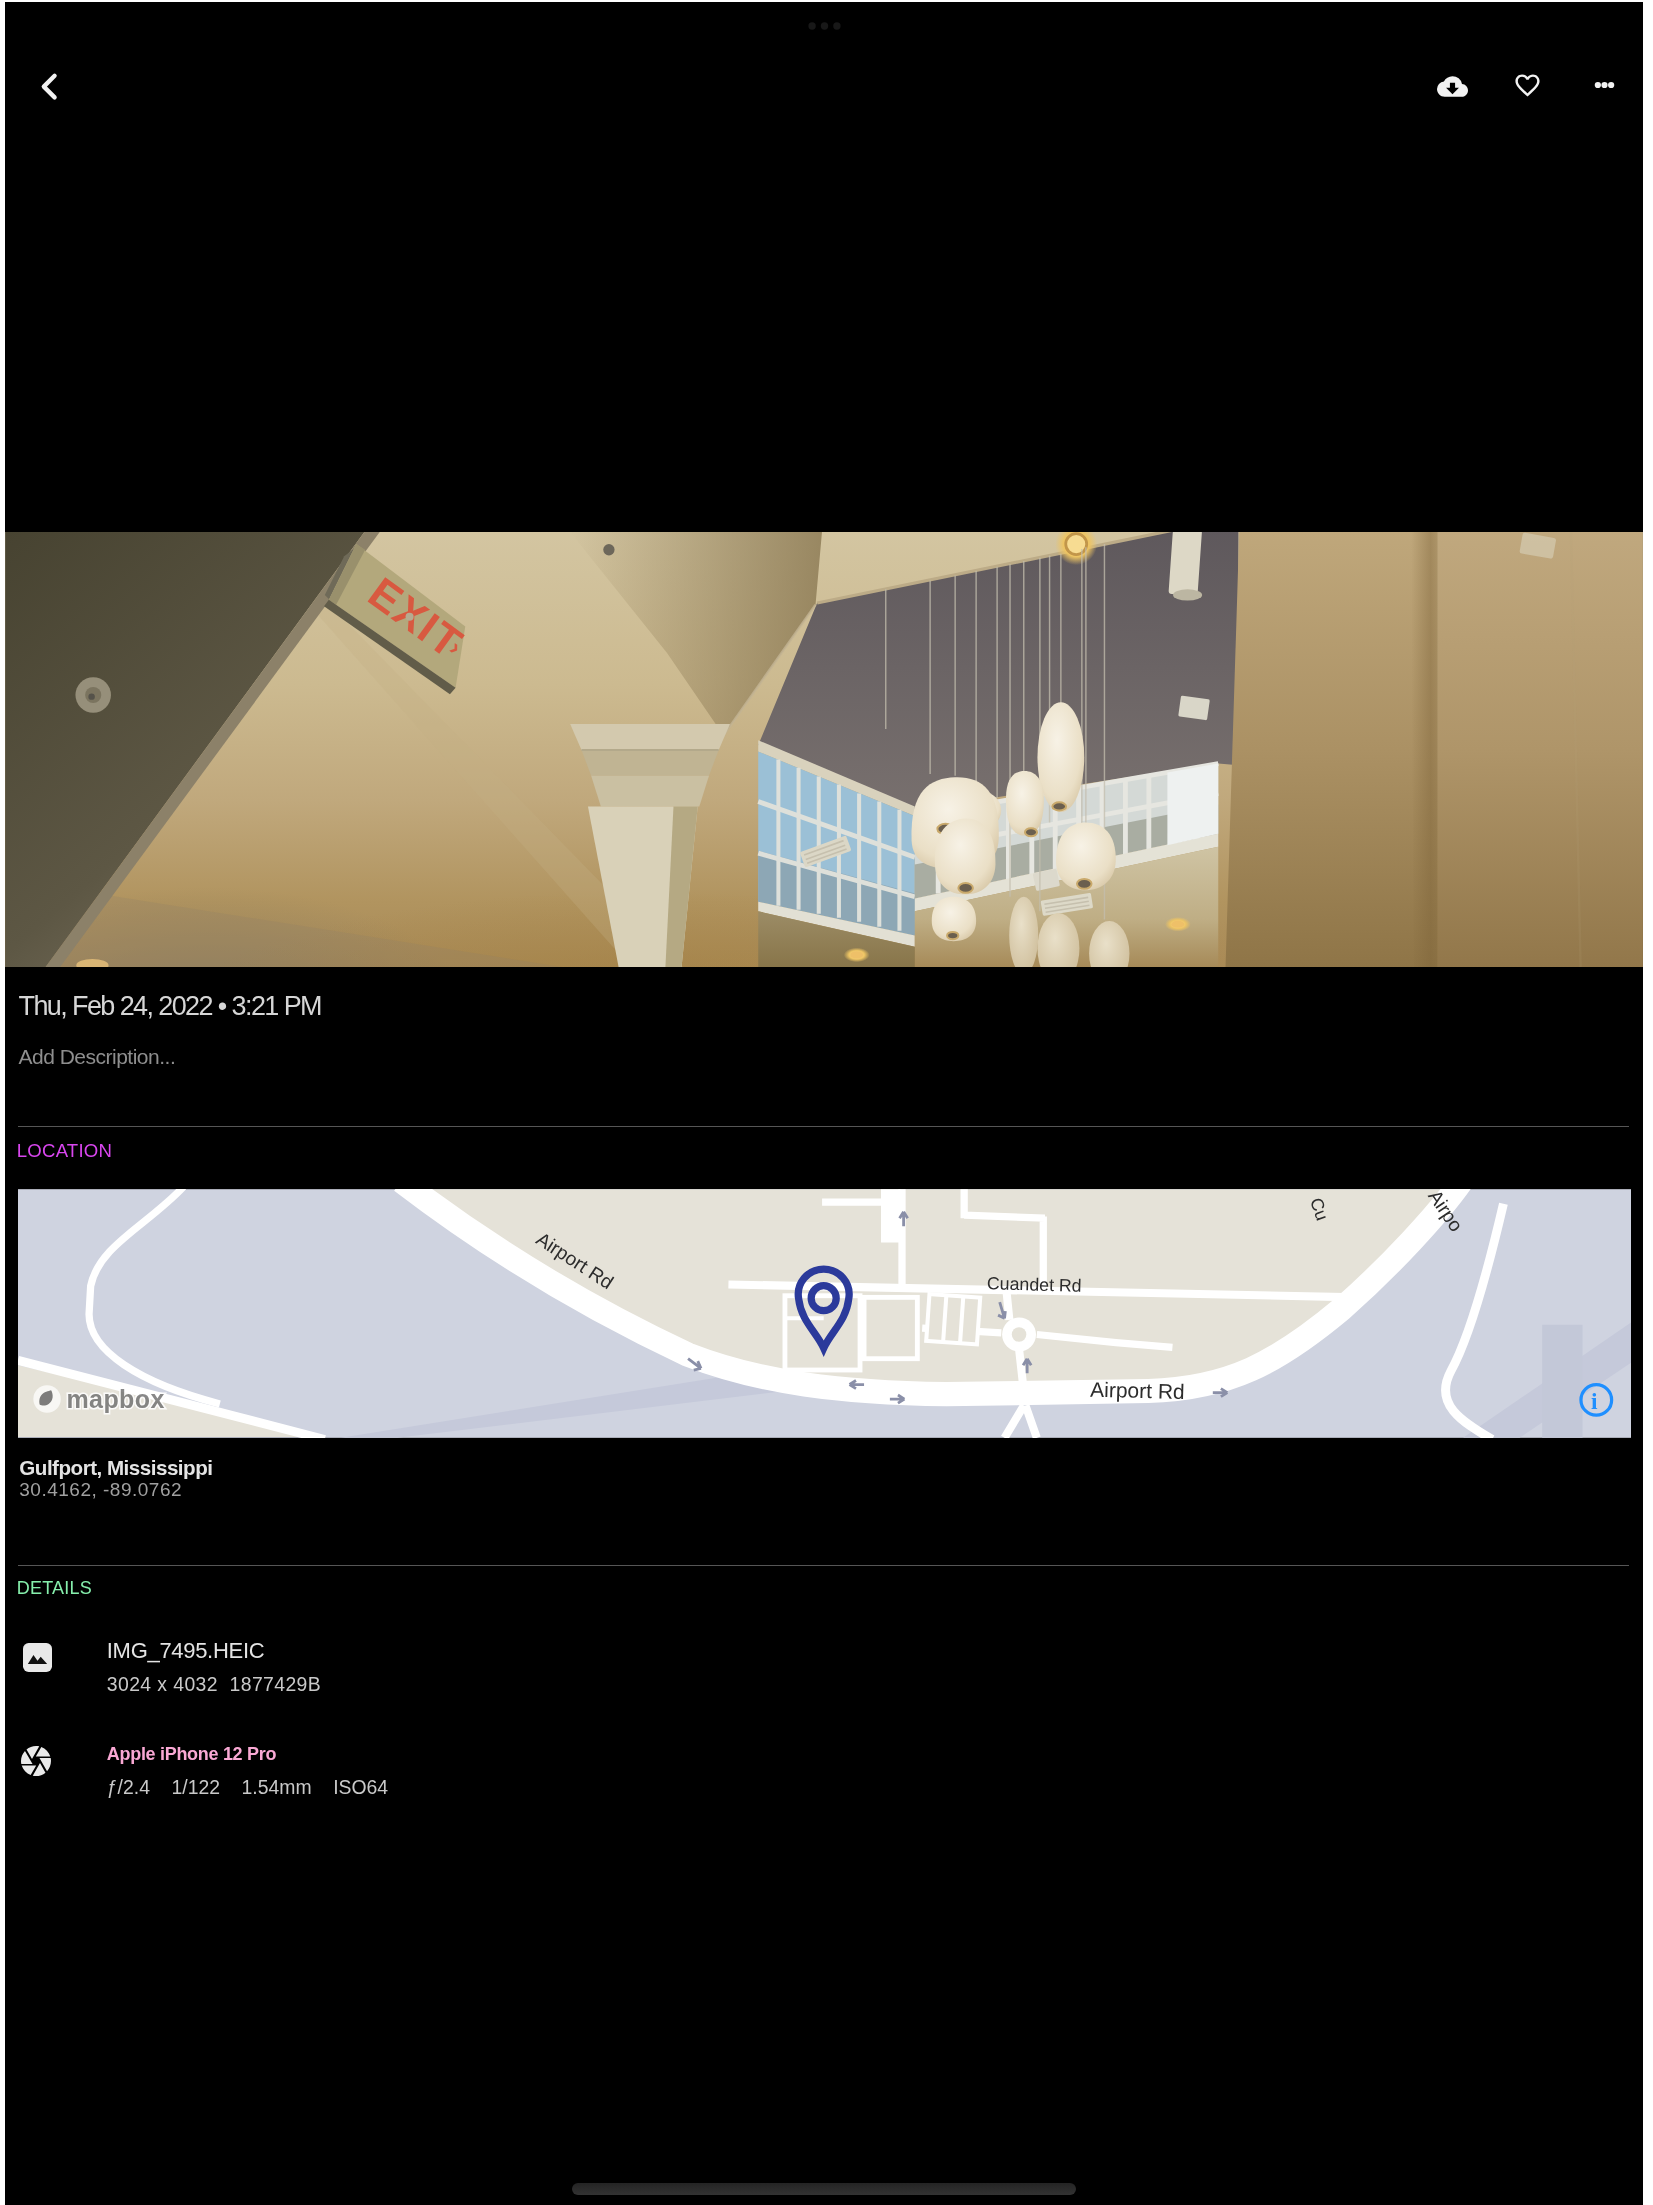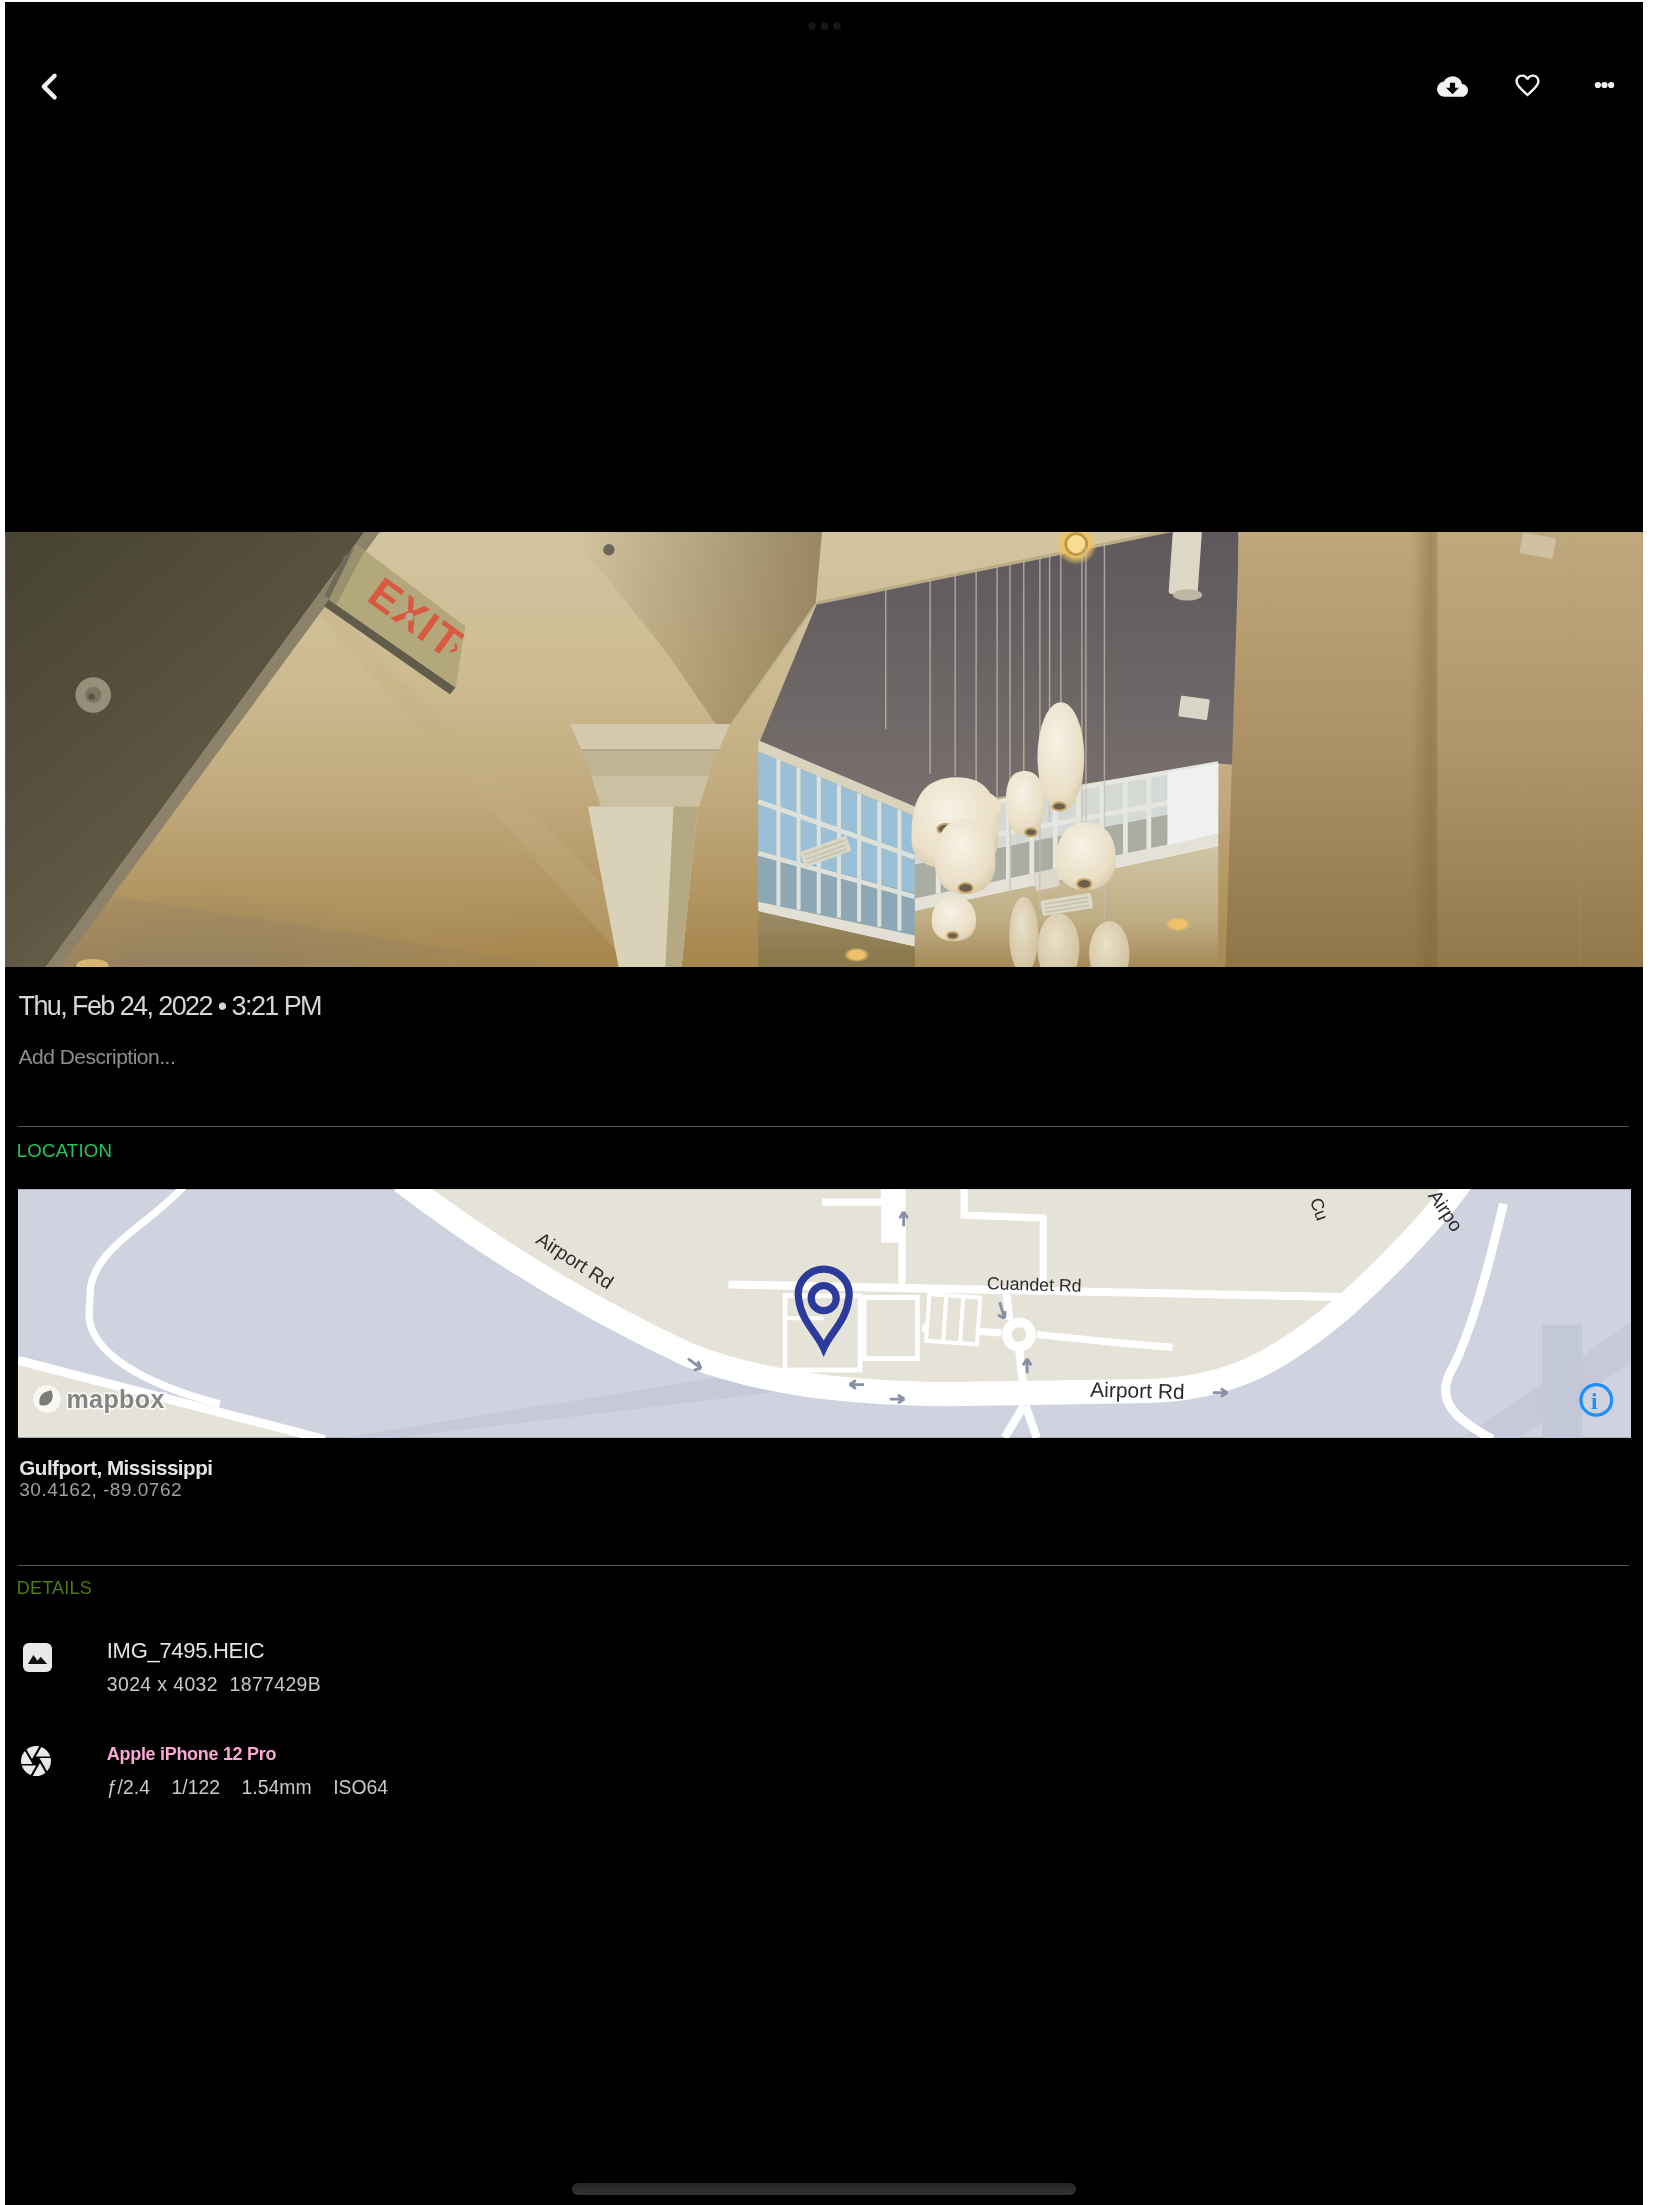--- a/index.html
+++ b/index.html
@@ -286,21 +286,21 @@
 
 <path d="M1940 0 L1952 539" stroke="#b7a077" stroke-width="3" opacity="0.15" fill="none"></path>
 </svg>
 
 <div class="t" style="left:13.7px;top:991px;font-size:27px;font-weight:400;letter-spacing:-1.6px;color:#d6d6d6;line-height:27px;">Thu, Feb 24, 2022 • 3:21 PM</div>
 
 <div class="t" style="left:13.7px;top:1044px;font-size:21px;color:#8e8e8e;letter-spacing:-0.5px;line-height:21px;">Add Description...</div>
 
 <div class="abs" style="left:13.7px;top:1124px;width:1611px;height:0.8px;background:#565656;"></div>
 
-<div class="t" style="left:12px;top:1140px;font-size:18.6px;color:#22c55e;letter-spacing:0.2px;line-height:18.6px;">LOCATION</div>
+<div class="t" style="left:12px;top:1140px;font-size:18.6px;color:#d946ef;letter-spacing:0.2px;line-height:18.6px;">LOCATION</div>
 
 <svg class="abs" style="left:13px;top:1187px;" width="1613" height="249" viewBox="0 0 1998 308">
 
 <rect x="0" y="0" width="1998" height="308" fill="#cfd3e0"></rect>
 
 <path d="M475 0 L1782 0 C1760 30 1700 95 1640 148 C1560 215 1500 247 1400 250 L1150 254 C1020 252 920 240 830 205 C680 135 560 57 475 0 Z" fill="#e5e2d8"></path>
 
 <path d="M0 218 L378 307 L0 307 Z" fill="#e5e2d8"></path>
 
 <path d="M400 308 L900 228 L965 248 L470 308 Z" fill="#c5c9da"></path>
@@ -380,21 +380,21 @@
           <text x="1948.5" y="272" font-size="29" font-weight="700" fill="#1f8fff" font-family="Liberation Serif,serif">i</text>
         </g>
 </svg>
 
 <div class="t" style="left:14.5px;top:1455px;font-size:20.6px;font-weight:700;letter-spacing:-0.5px;color:#e4e4e4;line-height:21px;">Gulfport, Mississippi</div>
 
 <div class="t" style="left:14.5px;top:1478px;font-size:19px;color:#a0a0a0;letter-spacing:0.5px;line-height:19.4px;text-align:right;">30.4162, -89.0762</div>
 
 <div class="abs" style="left:13.7px;top:1563px;width:1611px;height:0.8px;background:#565656;"></div>
 
-<div class="t" style="left:12px;top:1577px;font-size:18px;color:#4d7c0f;letter-spacing:0.2px;line-height:18.6px;text-align:center;">DETAILS</div>
+<div class="t" style="left:12px;top:1577px;font-size:18px;color:#86efac;letter-spacing:0.2px;line-height:18.6px;text-align:center;">DETAILS</div>
 
 <svg class="abs" style="left:18px;top:1641px;" width="29" height="29" viewBox="0 0 36 36">
 <rect x="0" y="0" width="36" height="36" rx="7" fill="#e9e9e9"></rect>
 <path d="M6 26 L13 15 L18 22 L22 17 L30 26 Z" fill="#111"></path>
 </svg>
 
 <div class="t" style="left:102px;top:1638px;font-size:22px;font-weight:400;letter-spacing:-0.3px;color:#e4e4e4;line-height:22px;">IMG_7495.HEIC</div>
 
 <div class="t" style="left:102px;top:1673px;font-size:19.4px;color:#c9c9c9;letter-spacing:0.4px;line-height:19.4px;">3024 x 4032&nbsp;&nbsp;1877429B</div>
 

